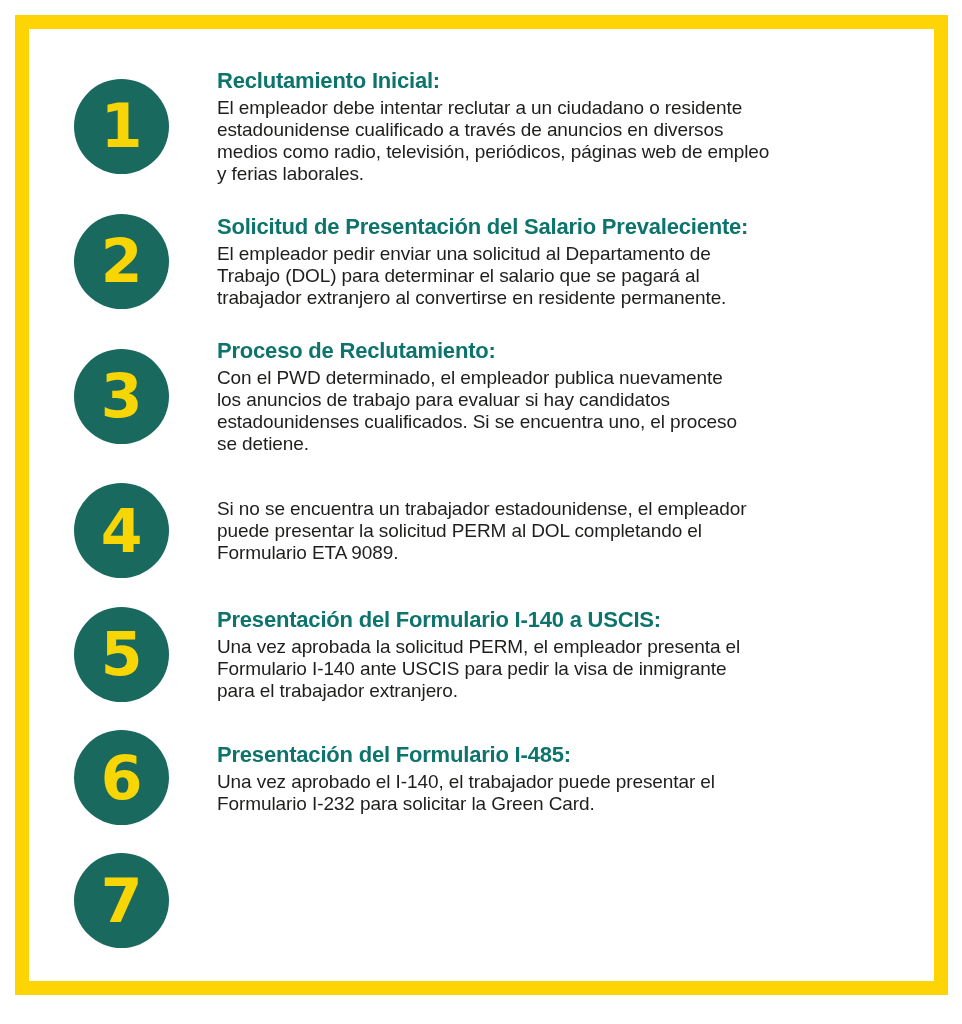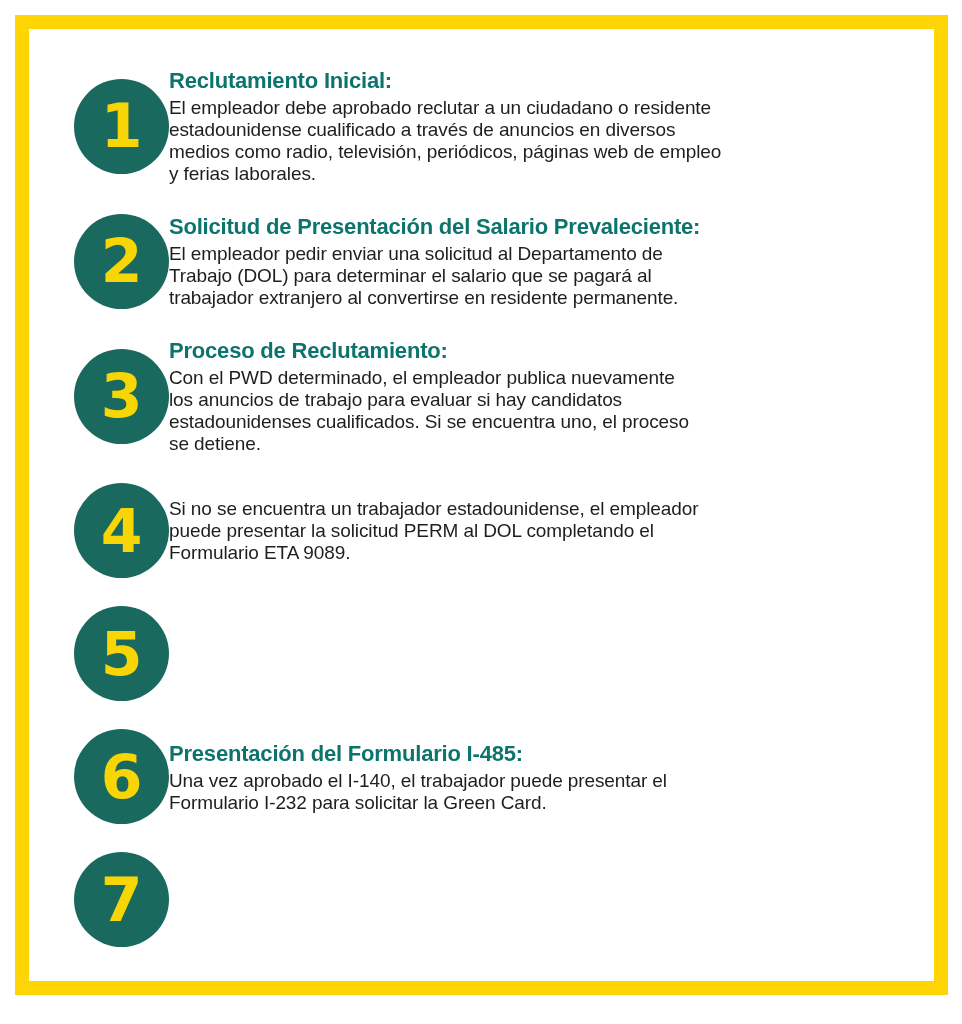--- a/index.html
+++ b/index.html
@@ -48,20 +48,21 @@
     display: flex;
     align-items: center;
     justify-content: center;
     font-family: "DejaVu Sans", sans-serif;
     font-weight: bold;
     font-size: 60px;
     line-height: 1;
     user-select: none;
   }
   .step-text {
+    margin-left: 48px;
   }
   .step-title {
     color: #0C746C;
     font-weight: bold;
     font-size: 22px;
     letter-spacing: -0.2px;
     line-height: 27px;
     margin: 0 0 3px 0;
   }
   .step-body {
@@ -79,21 +80,21 @@
 <div class="canvas">
   <div class="frame">
     <div class="steps">
 
       <div class="step">
         <div class="badge">
           <span>1</span>
         </div>
         <div class="step-text">
           <div class="step-title">Reclutamiento Inicial:</div>
-          <p class="step-body">El empleador debe aprobado reclutar a un ciudadano o residente
+          <p class="step-body">El empleador debe intentar reclutar a un ciudadano o residente
 estadounidense cualificado a través de anuncios en diversos
 medios como radio, televisión, periódicos, páginas web de empleo
 y ferias laborales.</p>
         </div>
       </div>
 
       <div class="step">
         <div class="badge">
           <span>2</span>
         </div>
@@ -126,20 +127,26 @@
           <p class="step-body">Si no se encuentra un trabajador estadounidense, el empleador
 puede presentar la solicitud PERM al DOL completando el
 Formulario ETA 9089.</p>
         </div>
       </div>
 
       <div class="step">
         <div class="badge">
           <span>5</span>
         </div>
+        <div class="step-text">
+          <div class="step-title">Presentación del Formulario I-140 a USCIS:</div>
+          <p class="step-body">Una vez aprobada la solicitud PERM, el empleador presenta el
+Formulario I-140 ante USCIS para pedir la visa de inmigrante
+para el trabajador extranjero.</p>
+        </div>
       </div>
 
       <div class="step">
         <div class="badge">
           <span>6</span>
         </div>
         <div class="step-text">
           <div class="step-title">Presentación del Formulario I-485:</div>
           <p class="step-body">Una vez aprobado el I-140, el trabajador puede presentar el
 Formulario I-232 para solicitar la Green Card.</p>

